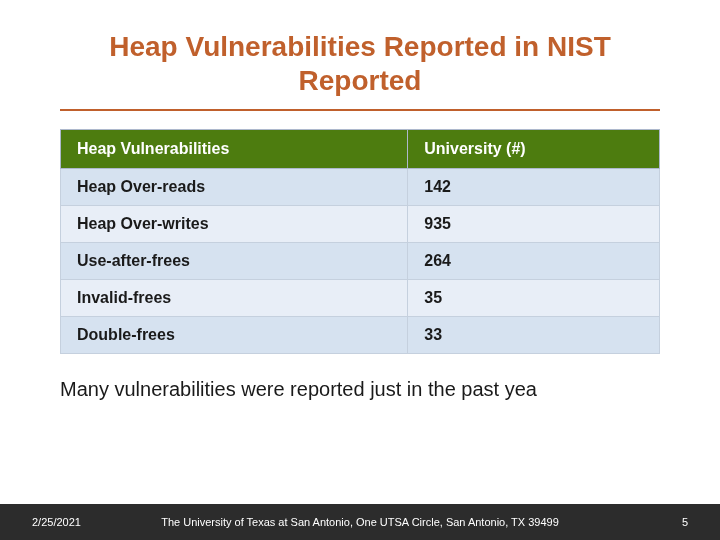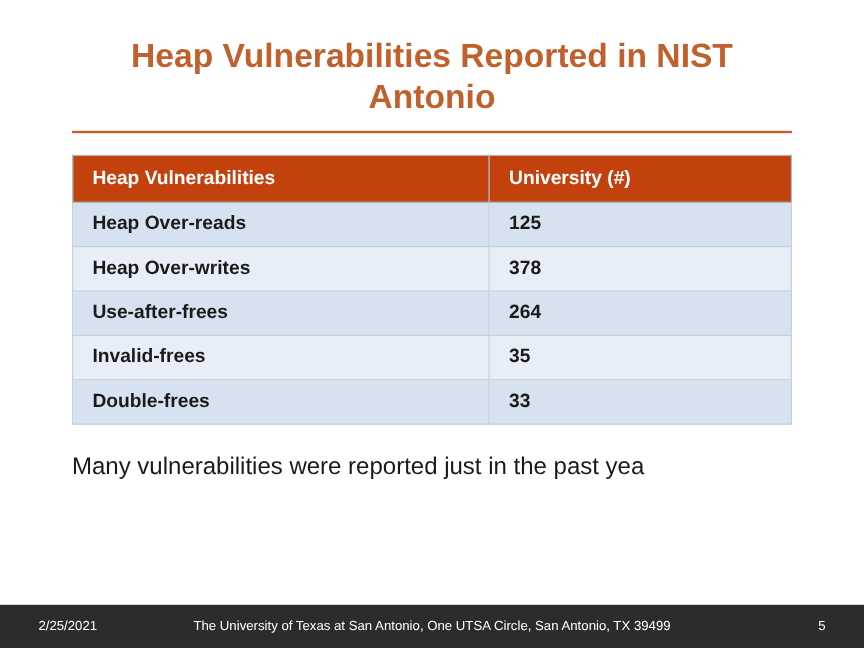--- a/index.html
+++ b/index.html
@@ -54,21 +54,21 @@
       margin-bottom: 16px;
     }
 
     table {
       width: 100%;
       border-collapse: collapse;
       font-size: 16px;
     }
 
     thead tr {
-      background: #c2410c;
+      background: #4d7c0f;
     }
 
     thead tr th {
       padding: 10px 16px;
       text-align: left;
       font-weight: bold;
       color: #ffffff;
       border: 1px solid #adb8cc;
     }
 
@@ -125,41 +125,41 @@
     }
   </style>
 </head>
 <body>
 
 <div class="slide-container">
   <div class="main-content">
 
     <div class="title">
       <span>Heap Vulnerabilities Reported in NIST</span><br>
-      <span>Antonio</span>
+      <span>Reported</span>
     </div>
 
     <div class="divider"></div>
 
     <div class="table-wrapper">
       <table>
         <thead>
           <tr>
             <th>Heap Vulnerabilities</th>
             <th>University (#)</th>
           </tr>
         </thead>
         <tbody id="table-body">
         <tr>
               <td>Heap Over-reads</td>
-              <td>125</td>
+              <td>142</td>
             </tr>
             <tr>
               <td>Heap Over-writes</td>
-              <td>378</td>
+              <td>935</td>
             </tr>
             <tr>
               <td>Use-after-frees</td>
               <td>264</td>
             </tr>
             <tr>
               <td>Invalid-frees</td>
               <td>35</td>
             </tr>
             <tr>

